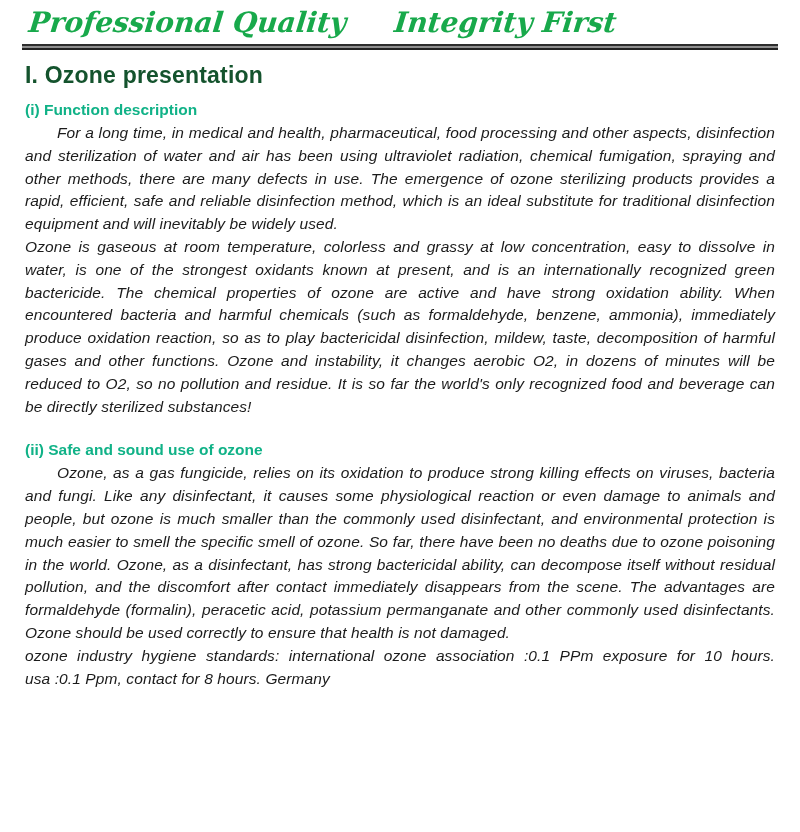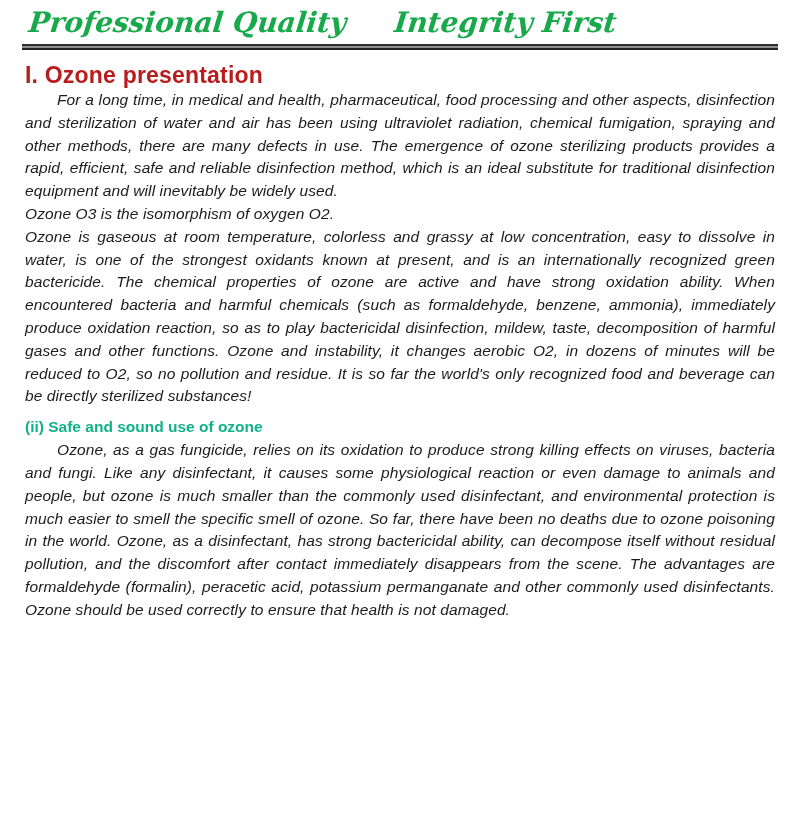--- a/index.html
+++ b/index.html
@@ -42,33 +42,33 @@
     border-top: 2px solid #2d2d2d;
     border-bottom: 2px solid #222222;
     margin: 0 0 0 -3px;
     width: 756px;
   }
   
   h1.doc-title {
     font-size: 23px;
     line-height: 28px;
     font-weight: 700;
-    color: #b91c1c;
+    color: #14532d;
     letter-spacing: 0.2px;
     margin: 11px 0 0 0;
   }
   h2.section-heading {
     font-size: 15.5px;
     line-height: 20px;
     font-weight: 700;
     color: #10b287;
     margin: 11px 0 2px 0;
   }
   section.sec-ii h2.section-heading {
-    margin-top: 9px;
+    margin-top: 22px;
   }
   
   p.body-par {
     margin: 0;
     font-size: 15.5px;
     line-height: 22.8px;
     letter-spacing: 0.1px;
     color: #1b1b1b;
     text-align: justify;
     text-justify: inter-word;
@@ -92,24 +92,26 @@
       <span>Integrity First</span>
     </div>
     <div class="rule"></div>
   </header>
 
   <main>
 
     <h1 class="doc-title">I. Ozone presentation</h1>
 
     <section class="sec-i">
+      <h2 class="section-heading">(i) Function description</h2>
       <p class="body-par indent">For a long time, in medical and health, pharmaceutical, food processing and other aspects, disinfection and sterilization of water and air has been using ultraviolet radiation, chemical fumigation, spraying and other methods, there are many defects in use. The emergence of ozone sterilizing products provides a rapid, efficient, safe and reliable disinfection method, which is an ideal substitute for traditional disinfection equipment and will inevitably be widely used.</p>
-      <p class="body-par">Ozone O3 is the isomorphism of oxygen O2.</p>
       <p class="body-par">Ozone is gaseous at room temperature, colorless and grassy at low concentration, easy to dissolve in water, is one of the strongest oxidants known at present, and is an internationally recognized green bactericide. The chemical properties of ozone are active and have strong oxidation ability. When encountered bacteria and harmful chemicals (such as formaldehyde, benzene, ammonia), immediately produce oxidation reaction, so as to play bactericidal disinfection, mildew, taste, decomposition of harmful gases and other functions. Ozone and instability, it changes aerobic O2, in dozens of minutes will be reduced to O2, so no pollution and residue. It is so far the world's only recognized food and beverage can be directly sterilized substances!</p>
     </section>
 
     <section class="sec-ii">
       <h2 class="section-heading">(ii) Safe and sound use of ozone</h2>
       <p class="body-par indent">Ozone, as a gas fungicide, relies on its oxidation to produce strong killing effects on viruses, bacteria and fungi. Like any disinfectant, it causes some physiological reaction or even damage to animals and people, but ozone is much smaller than the commonly used disinfectant, and environmental protection is much easier to smell the specific smell of ozone. So far, there have been no deaths due to ozone poisoning in the world. Ozone, as a disinfectant, has strong bactericidal ability, can decompose itself without residual pollution, and the discomfort after contact immediately disappears from the scene. The advantages are formaldehyde (formalin), peracetic acid, potassium permanganate and other commonly used disinfectants. Ozone should be used correctly to ensure that health is not damaged.</p>
+      <p class="body-par justify-all">ozone industry hygiene standards: international ozone association :0.1 PPm exposure for 10 hours.</p>
+      <p class="body-par">usa :0.1 Ppm, contact for 8 hours. Germany</p>
     </section>
 
   </main>
 </div>
 
 </body></html>

